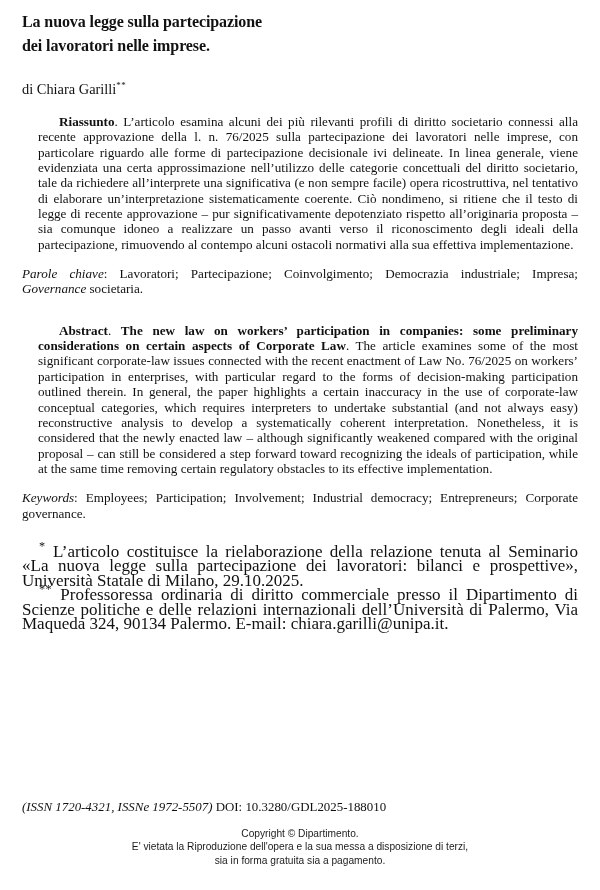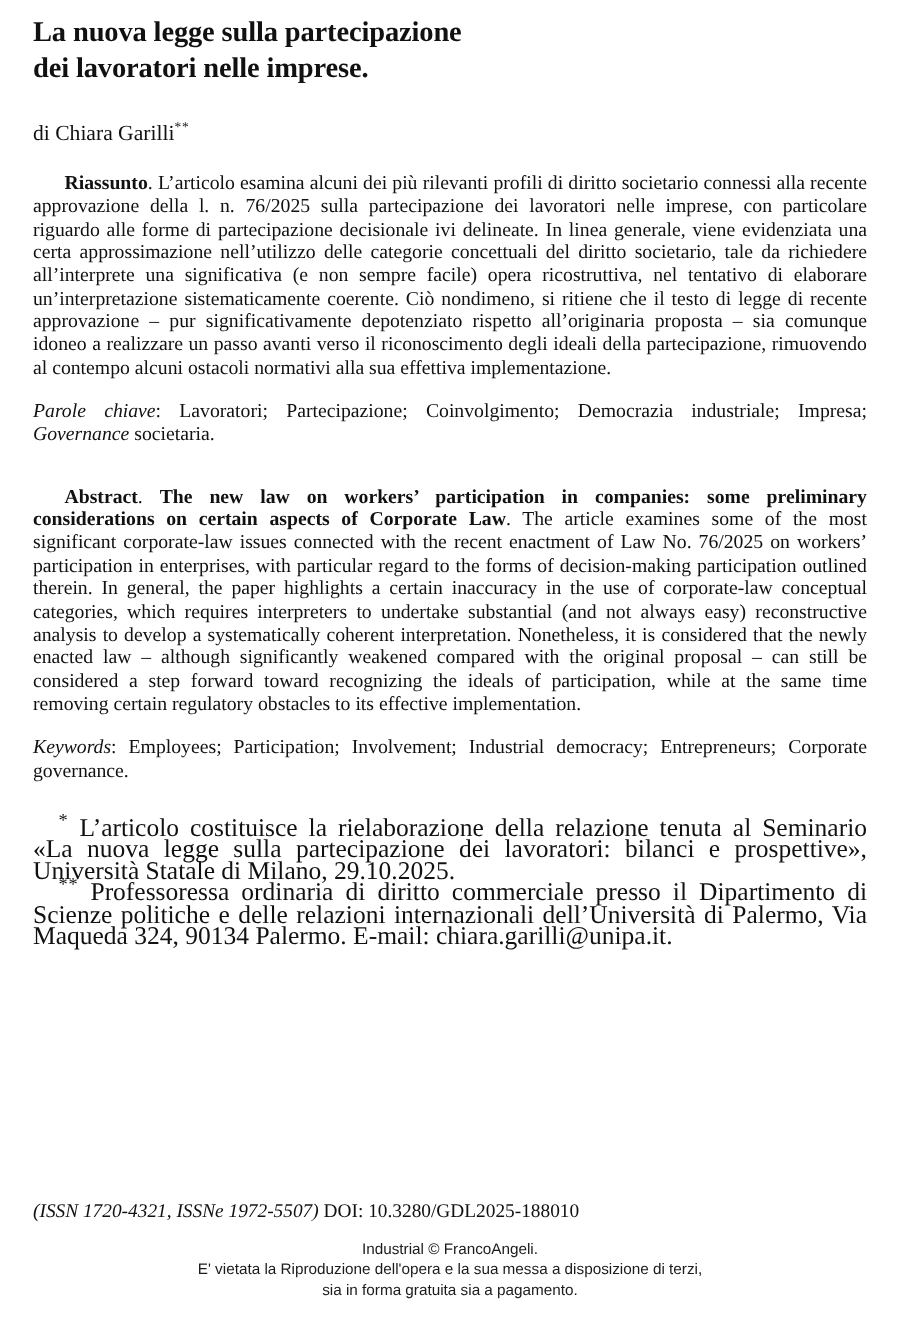--- a/index.html
+++ b/index.html
@@ -25,21 +25,21 @@
   .content {
     position: absolute;
     left: 22px;
     top: 10px;
     width: 556px;
   }
 
   
   .title {
     font-weight: bold;
-    font-size: 19px;
+    font-size: 16px;
     line-height: 24px;
     letter-spacing: -0.1px;
     margin: 0;
   }
   .title .ln { display: block; white-space: nowrap; }
   sup.mark {
     font-size: 0.62em;
     vertical-align: super;
     line-height: 0;
     letter-spacing: 0.5px;
@@ -62,20 +62,21 @@
   }
 
   
   .para {
     margin-top: 16px;
     font-size: 13.15px;
     line-height: 15.35px;
     text-align: justify;
     text-justify: inter-word;
     hyphens: none;
+    margin-left: 16px;
   }
   .para.indent { text-indent: 21px; }
   .para b { font-weight: bold; }
   .para .bi { font-weight: bold; }
 
   .kw {
     margin-top: 14px;
     font-size: 13.15px;
     line-height: 15.35px;
     text-align: justify;
@@ -155,18 +156,18 @@
       <p><sup>**</sup> <span>Professoressa ordinaria di diritto commerciale presso il Dipartimento di Scienze politiche e delle relazioni internazionali dell’Università di Palermo, Via Maqueda 324, 90134 Palermo. E-mail: chiara.garilli@unipa.it.</span></p>
     </div>
 
   </div>
 
   <div class="journal">
     <div><span>(ISSN 1720-4321, ISSNe 1972-5507)</span><span class="roman"> DOI: 10.3280/GDL2025-188010</span></div>
   </div>
 
   <div class="watermark">
-    <div>Industrial © FrancoAngeli.</div>
+    <div>Copyright © Dipartimento.</div>
     <div>E' vietata la Riproduzione dell'opera e la sua messa a disposizione di terzi,</div>
     <div>sia in forma gratuita sia a pagamento.</div>
   </div>
 
 </div>
 
 </body></html>

